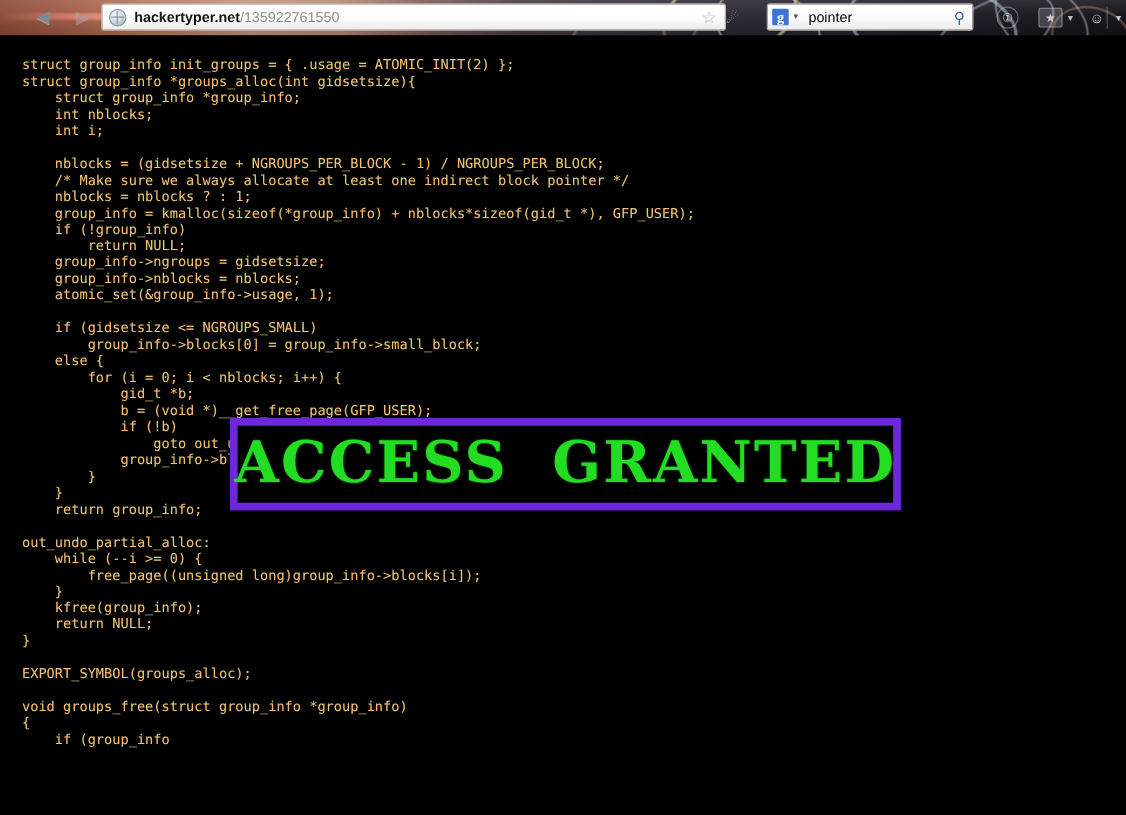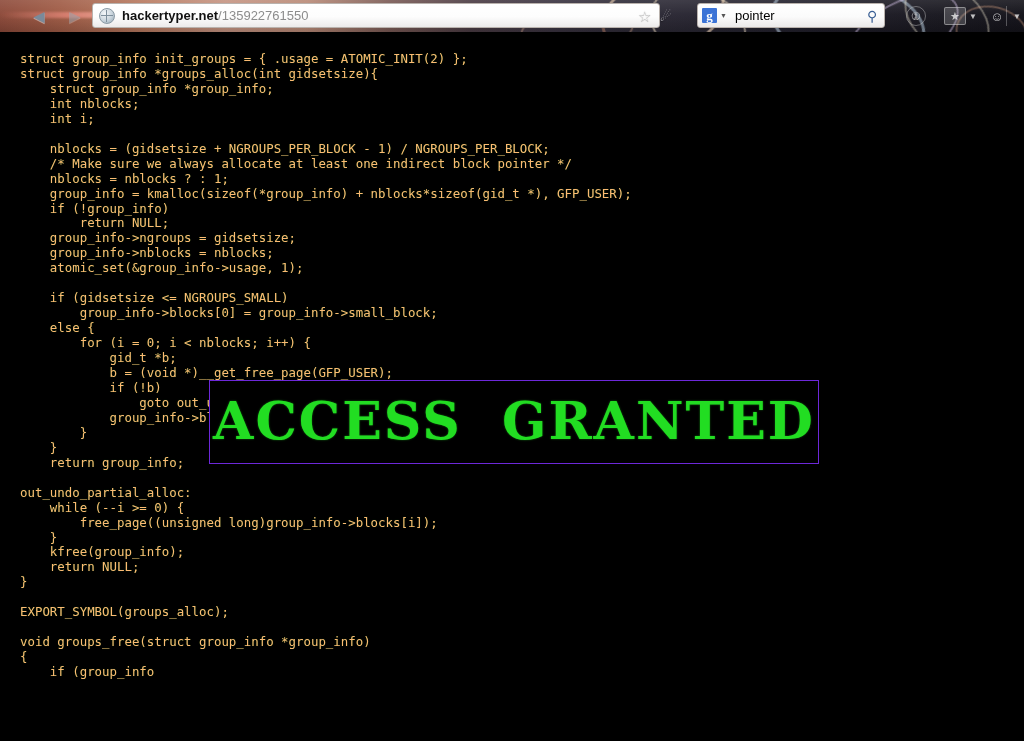--- a/index.html
+++ b/index.html
@@ -284,21 +284,21 @@
   }
 
   
   #access-banner {
     position: absolute;
     left: 209px;
     top: 348px;
     width: 610px;
     height: 84px;
     box-sizing: border-box;
-    border: 1px solid #6d28d9;
+    border: 7px solid #6d28d9;
     background: #000;
     display: flex;
     align-items: center;
     justify-content: center;
     z-index: 5;
   }
   #access-banner-text {
     font-family: "DejaVu Serif", "Liberation Serif", serif;
     font-size: 52px;
     line-height: 52px;

